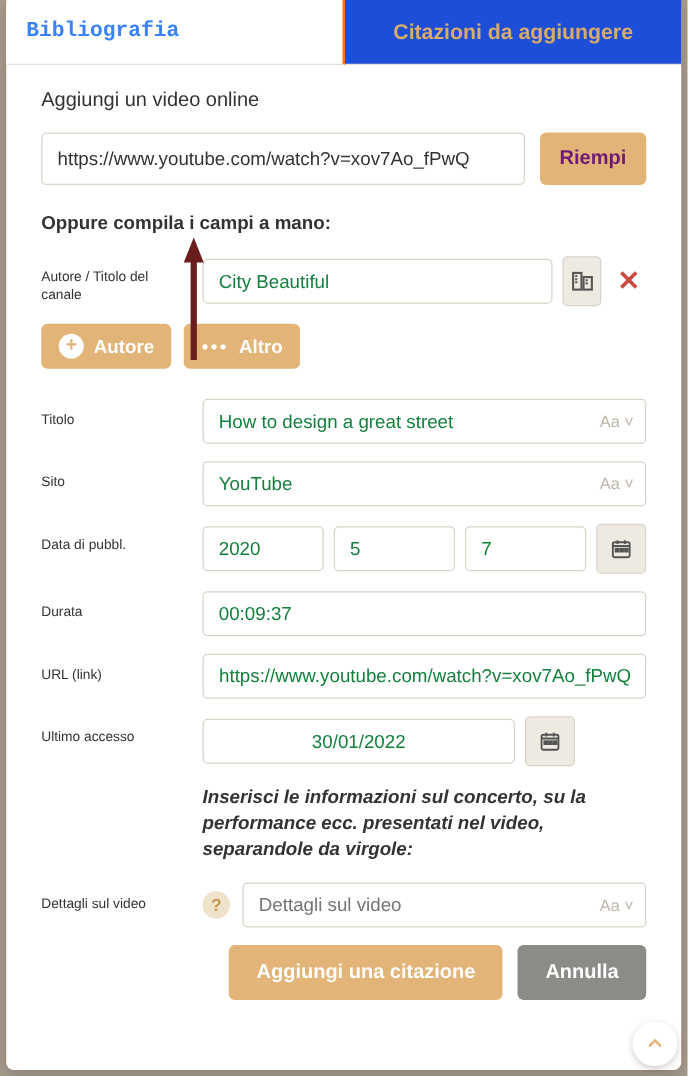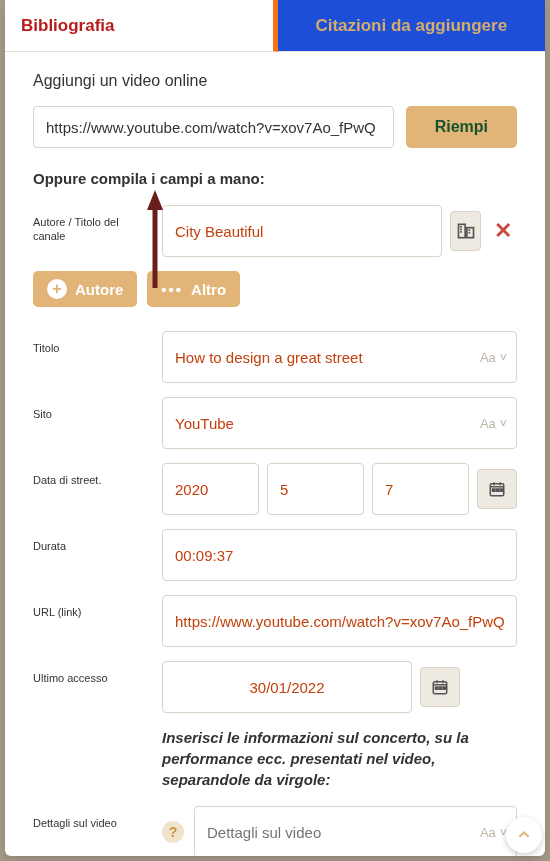--- a/index.html
+++ b/index.html
@@ -26,21 +26,21 @@
   }
   .tab {
     flex: 1;
     display: flex;
     align-items: center;
     padding: 0 16px;
     font-size: 17px;
     font-weight: bold;
     cursor: pointer;
   }
-  .tab.active { color: #b91c1c; border-bottom: 1px solid #e6e0d6; border-right: 5px solid #f97316; background:#fff; }
+  .tab.active { color: #3b82f6; border-bottom: 1px solid #e6e0d6; border-right: 2px solid #f97316; background:#fff;font-family:Liberation Mono, monospace; }
   .tab.inactive {
     color: #d7ab6a;
     background: #1d4ed8;
     border-bottom: 1px solid #e6e0d6;
     justify-content: center;
   }
   .content {
     padding: 20px 28px 18px 28px;
     flex: 1;
     overflow: hidden;
@@ -62,25 +62,25 @@
     flex:1;
     height: 42px;
     border:1px solid #d9d3c8;
     border-radius:4px;
     padding: 0 12px;
     font-size:15px;
     color:#333;
   }
   .btn-fill {
     background:#e2b477;
-    color:#14532d;
+    color:#701a75;
     font-weight:bold;
     border:none;
     border-radius:5px;
-    padding:0 29px;
+    padding:0 16px;
     height:42px;
     font-size:16px;
     cursor:pointer;
   }
   .arrow {
     position:absolute;
     left: 145px;
     top: 190px;
     pointer-events:none;
     z-index:10;
@@ -98,26 +98,26 @@
   .label-col {
     width: 115px;
     padding-top: 10px;
     font-size:11px;
     color:#333;
     line-height:1.3;
   }
   .field-col { flex:1; display:flex; gap:8px; align-items:center; }
   .text-input {
     width:100%;
-    height:52px;
+    height:36px;
     border:1px solid #d9d3c8;
     border-radius:4px;
     padding:0 12px;
     font-size:15px;
-    color:#c2410c;
+    color:#15803d;
   }
   .text-input.with-aa { padding-right: 44px; }
   .aa-wrap { position:relative; flex:1; }
   .aa-affordance {
     position:absolute;
     right:10px;
     top:50%;
     transform:translateY(-50%);
     color:#bdb6a9;
     font-size:13px;
@@ -259,21 +259,21 @@
       <div class="label-col">Sito</div>
       <div class="field-col">
         <div class="aa-wrap">
           <input class="text-input with-aa" value="YouTube" style="">
           <span class="aa-affordance">Aa ˅</span>
         </div>
       </div>
     </div>
 
     <div class="form-row">
-      <div class="label-col">Data di street.</div>
+      <div class="label-col">Data di pubbl.</div>
       <div class="field-col">
         <div class="date-fields">
           <input class="text-input" value="2020" style="">
           <input class="text-input" value="5" style="">
           <input class="text-input" value="7" style="">
         </div>
         <div class="sq-btn">
           <svg width="18" height="18" viewBox="0 0 24 24" fill="none" stroke="#555" stroke-width="2">
               <rect x="3" y="5" width="18" height="16" rx="2"></rect>
               <line x1="3" y1="9" x2="21" y2="9"></line>

